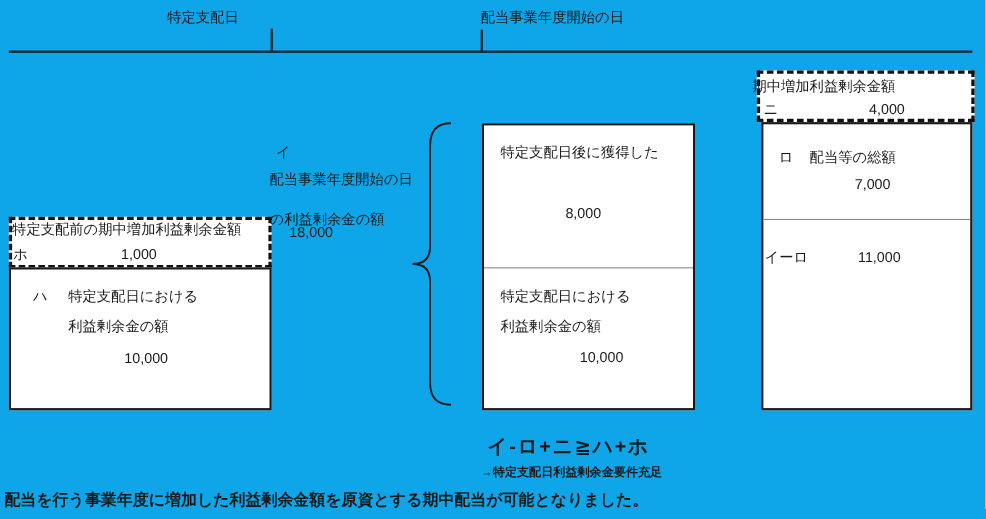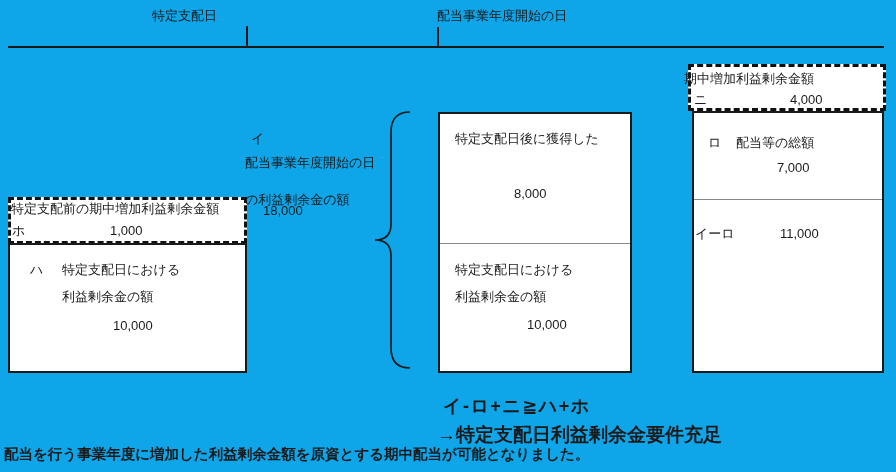--- a/index.html
+++ b/index.html
@@ -9,21 +9,21 @@
     color:#1a1a1a;overflow:hidden;
   }
   .abs{position:absolute;}
   .t{font-size:13px;line-height:15px;white-space:nowrap;}
   .hline{border-top:2px solid #1a1a1a;height:0;}
   .tick{width:0;border-left:2px solid #1a1a1a;}
   .solid-box{border:2px solid #1a1a1a;background:#fff;box-sizing:border-box;}
   .dashed-box{border:3px dashed #111;background:#fff;box-sizing:border-box;}
   .divider{border-top:1px solid #888;height:0;}
   .formula{font-size:18px;font-weight:bold;letter-spacing:1.5px;white-space:nowrap;}
-  .result{font-size:19px;font-weight:bold;white-space:nowrap;}
+  .result{font-size:11px;font-weight:bold;white-space:nowrap;}
   .note{font-size:14.5px;font-weight:bold;white-space:nowrap;}
   svg{display:block;}
 </style>
 </head>
 <body>
 
 <div id="canvas">
 
   <div class="abs t" style="left:152px;top:8px;">特定支配日</div>
   <div class="abs t" style="left:437px;top:8px;">配当事業年度開始の日</div>

